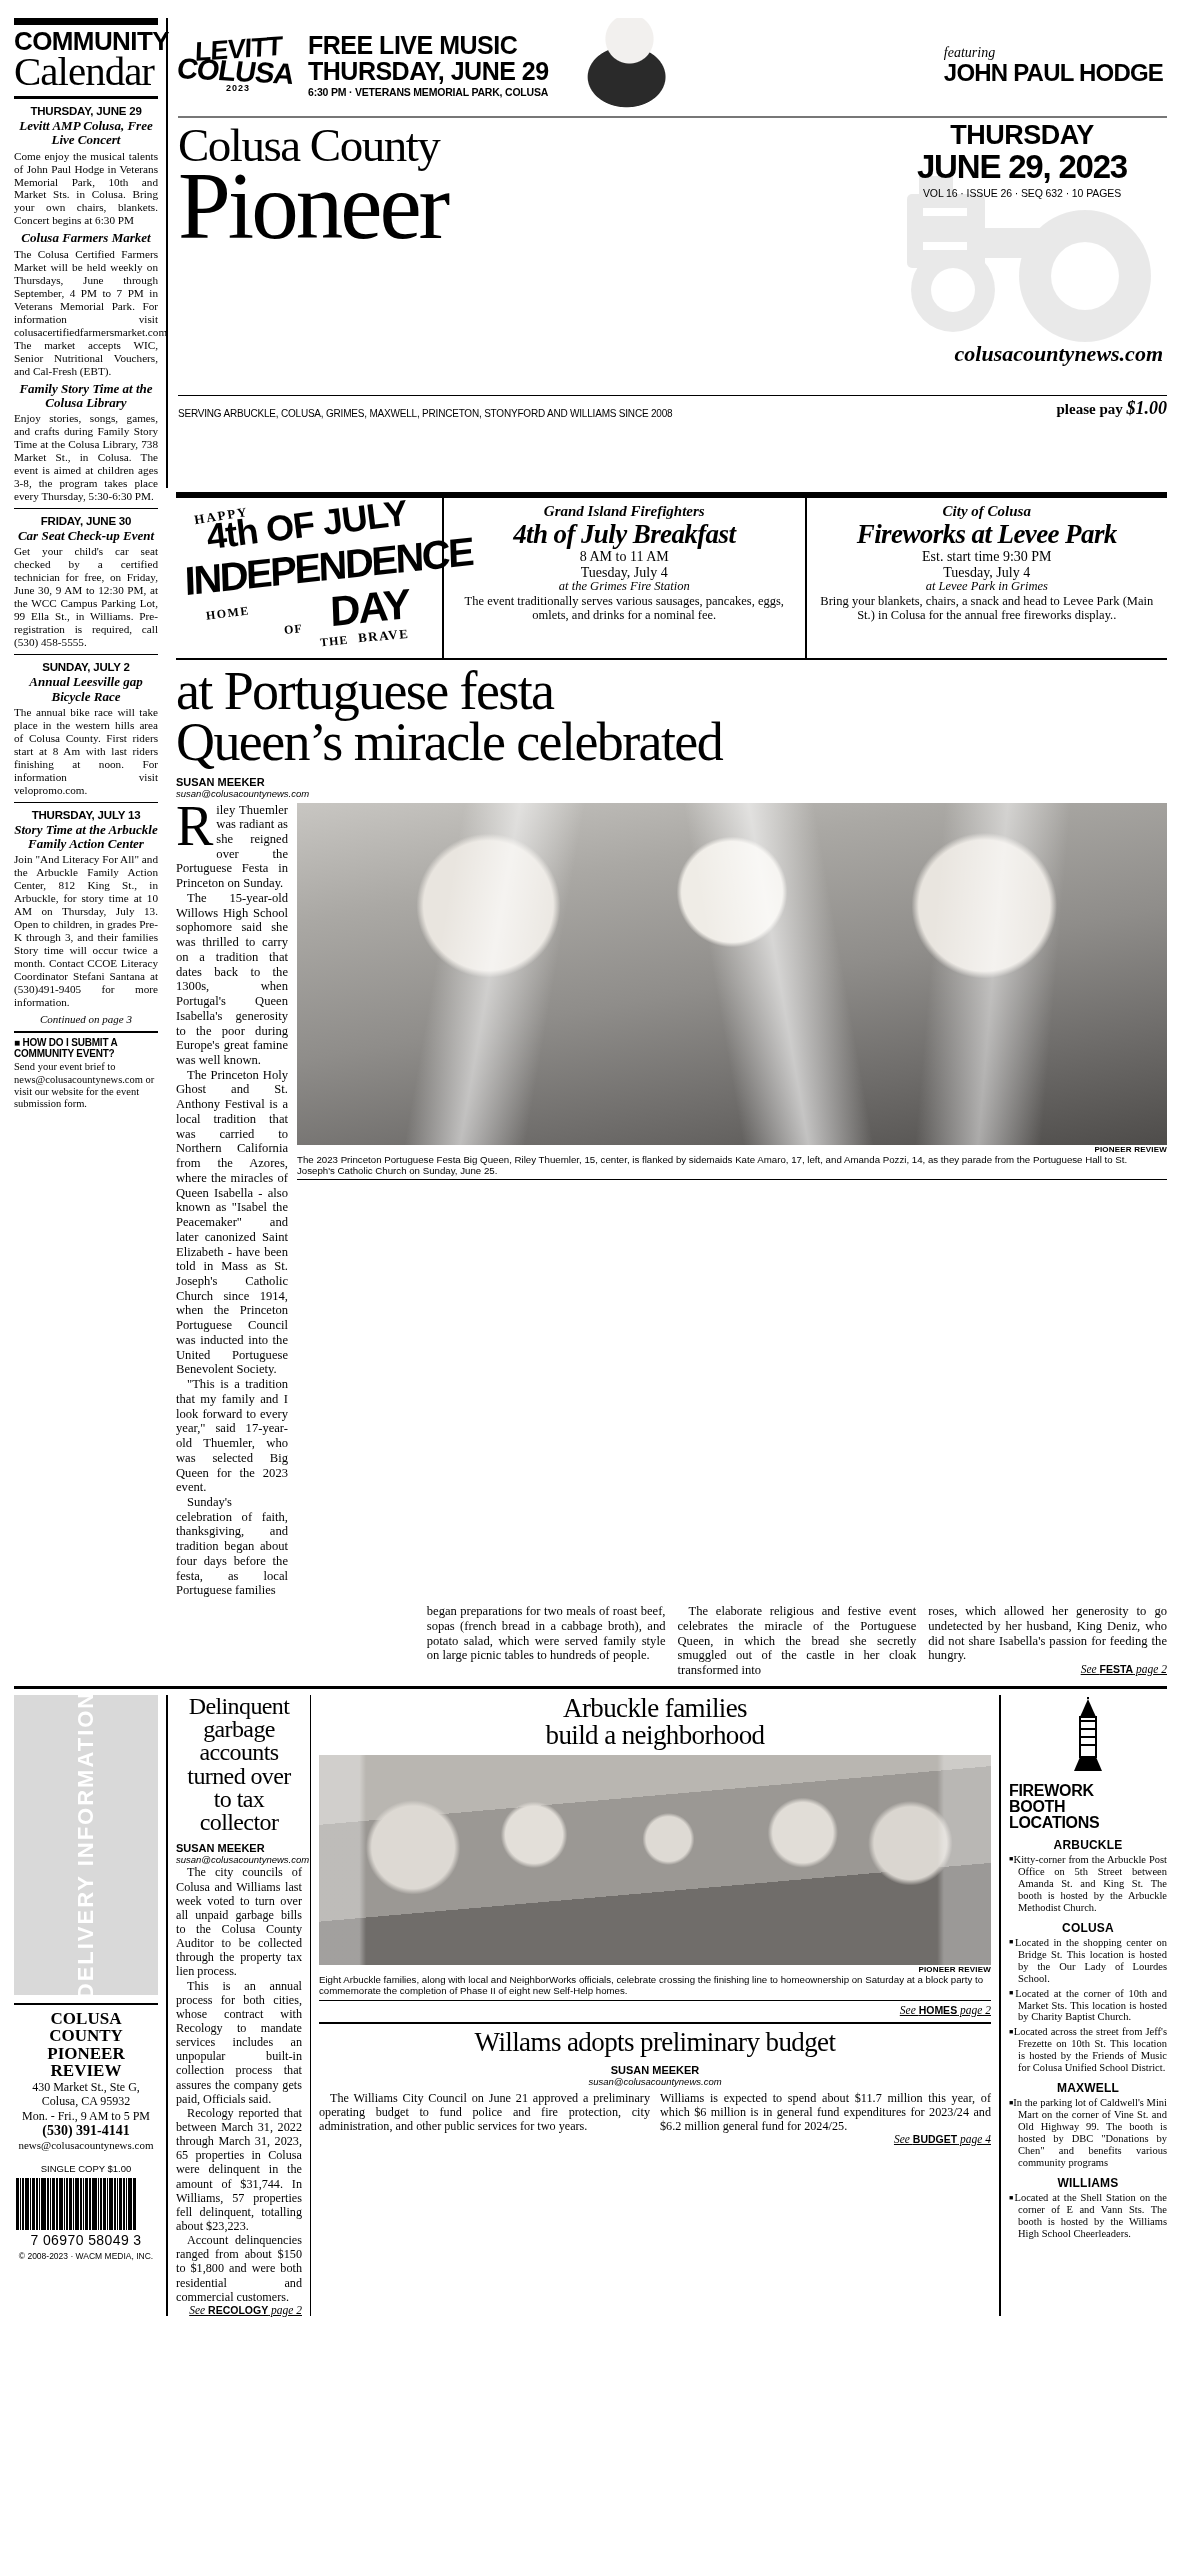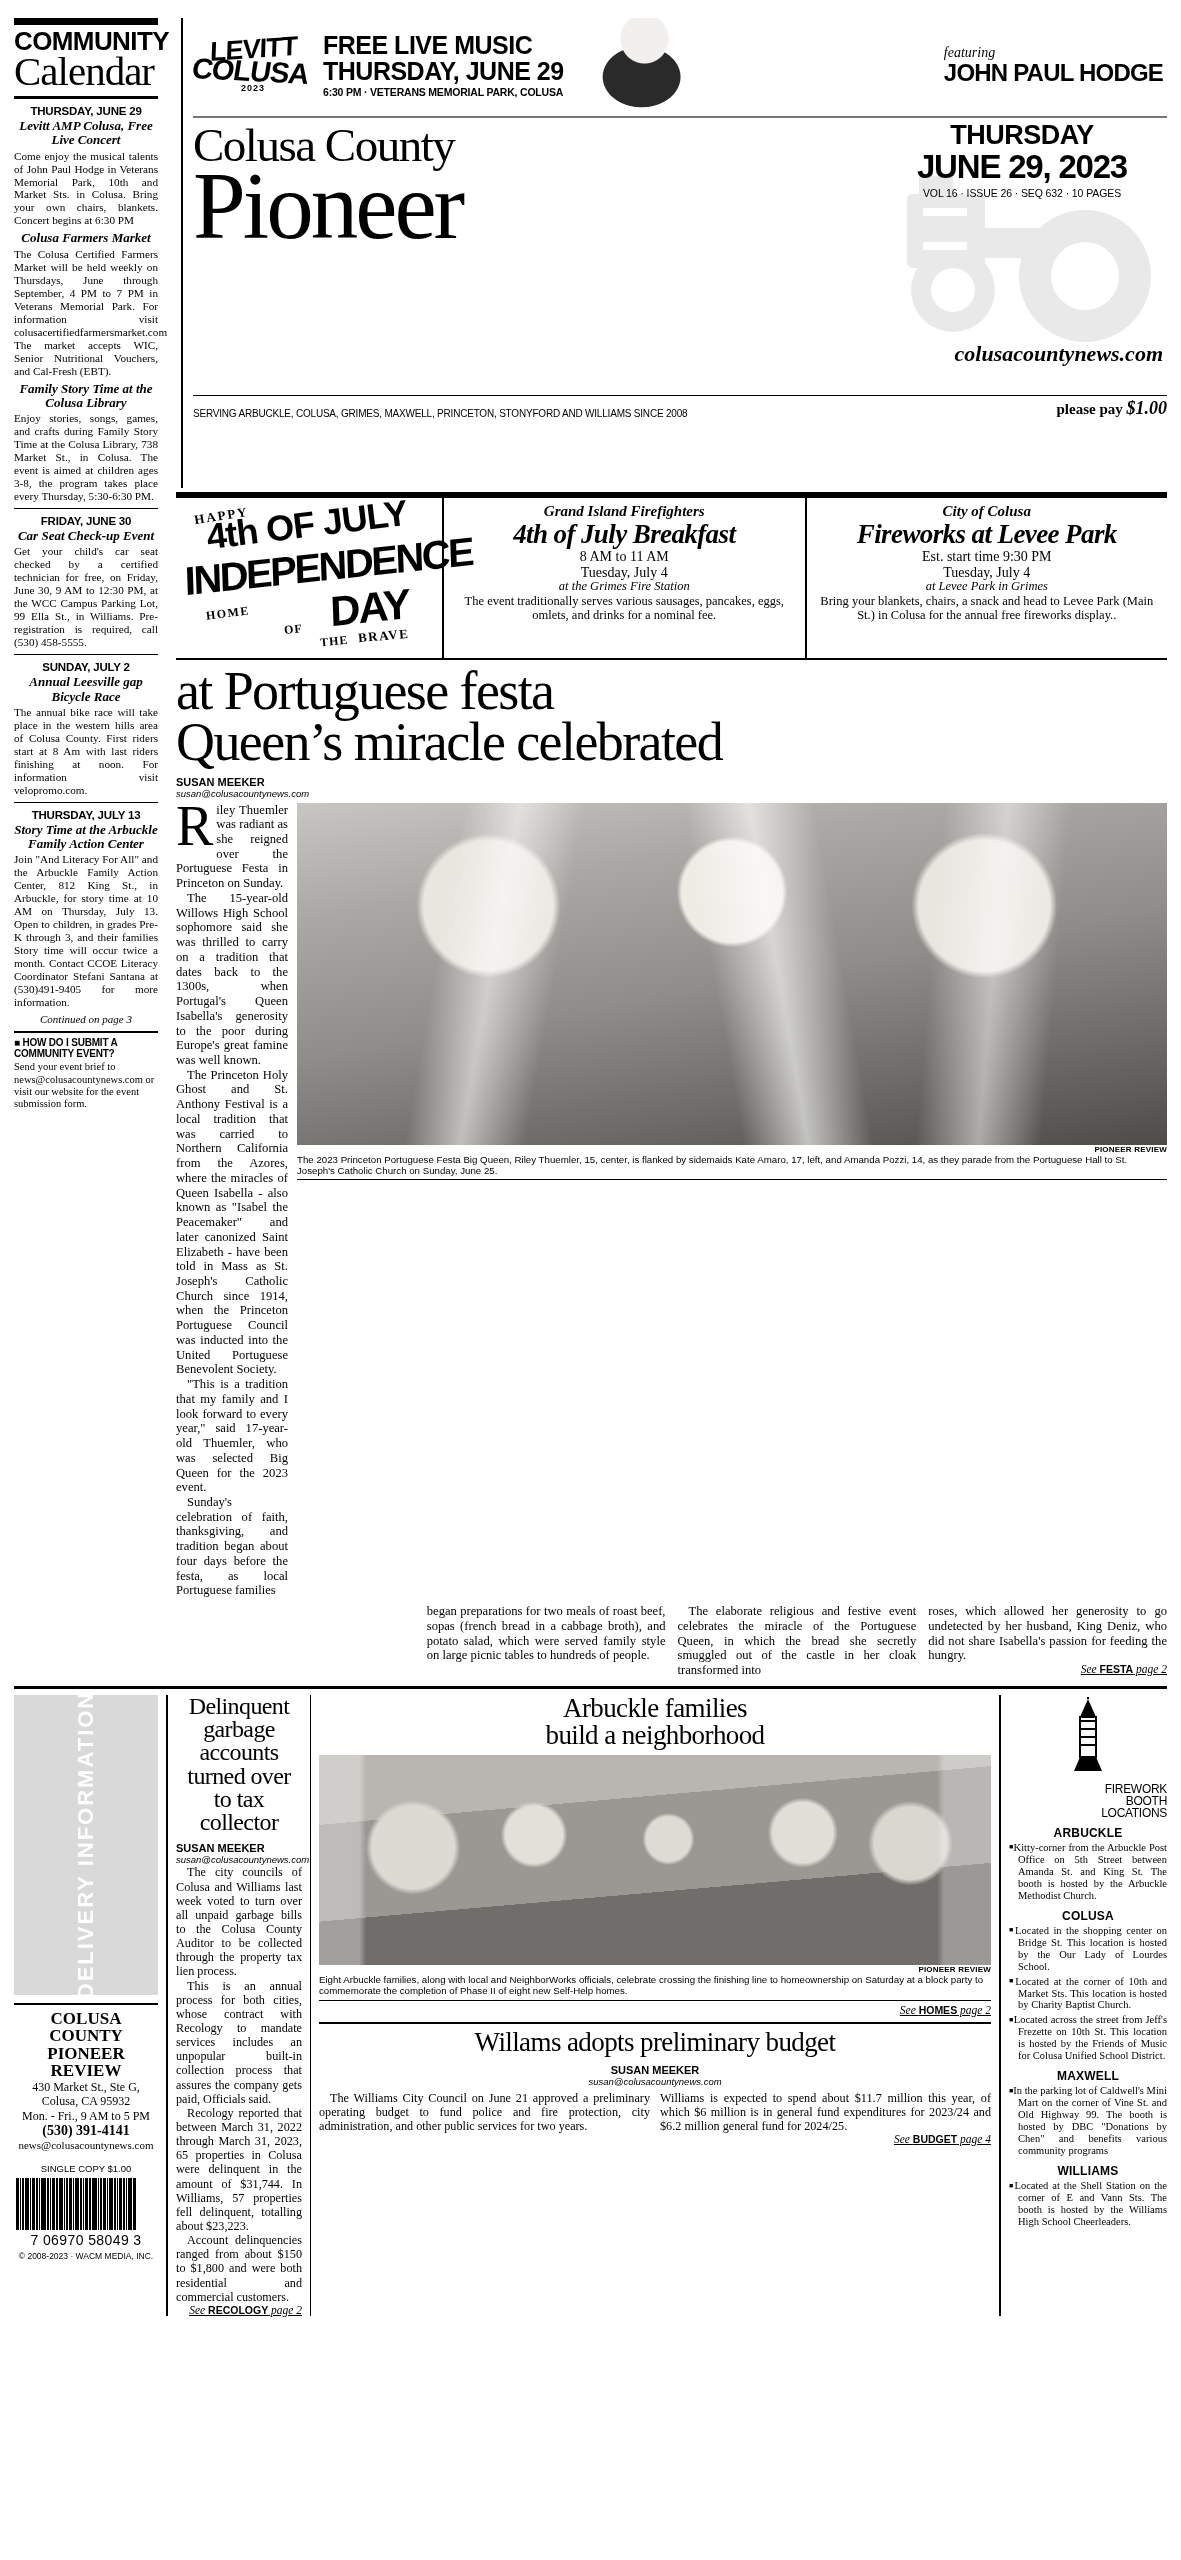--- a/index.html
+++ b/index.html
@@ -6,21 +6,21 @@
   body {
     width: 1181px; height: 2560px;
     background: #ffffff;
     font-family: "Liberation Serif", serif;
     color: #000;
     overflow: hidden;
   }
   .page { width: 1181px; height: 2560px; position: relative; padding: 18px 14px; }
 
   
-  .top-zone { display: flex; gap: 15px; height: 470px; }
+  .top-zone { display: flex; gap: 0; height: 470px; }
 
   
   .calendar-rail { width: 152px; flex: 0 0 152px; padding-right: 8px; }
   .cal-rule-top { height: 7px; background: #000; margin-bottom: 3px; }
   .cal-community {
     font-family: "Liberation Sans", sans-serif;
     font-weight: 700; font-size: 26px; letter-spacing: -0.6px;
     line-height: 1.0;
   }
   .cal-calendar {
@@ -216,22 +216,22 @@
       radial-gradient(circle at 72% 37%, #e1ddd7 0 6%, transparent 7%),
       radial-gradient(circle at 88% 42%, #dad6d0 0 6%, transparent 7%),
       linear-gradient(175deg,#b9b6b1 0 26%, #9b9894 26% 62%, #706d6a 62% 100%);
     position: relative; overflow: hidden;
   }
   .photo-nbhd::after { content:""; position:absolute; inset:0;
     background: linear-gradient(90deg, rgba(255,255,255,.35) 0 6%, transparent 7% 92%, rgba(255,255,255,.3) 93%); }
 
   
   .fb-rocket { text-align: center; margin: 2px 0 4px; }
-  .fb-title { font-family: "Liberation Sans", sans-serif; font-weight: 400; font-size: 12px;
-     text-align: right; line-height: 1.0; letter-spacing: -0.3px; }
+  .fb-title { font-family: "Liberation Sans", sans-serif; font-weight: 700; font-size: 16px;
+     text-align: left; line-height: 1.0; letter-spacing: -0.3px; }
   .fb-city { font-family: "Liberation Sans", sans-serif; font-weight: 700; font-size: 12px;
      text-align: center; margin: 7px 0 2px; letter-spacing: .2px; }
   .fb-item { font-size: 10.5px; line-height: 1.14; text-align: justify; hyphens: auto;
      padding-left: 9px; text-indent: -9px; margin-bottom: 3px; }
   .fb-item::before { content: "\25A0 "; font-size: 7px; vertical-align: middle; }
 </style>
 </head>
 <body>
 
 <div class="page">

